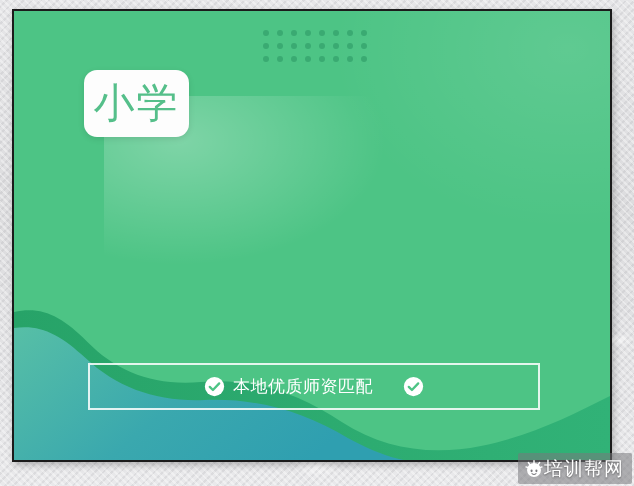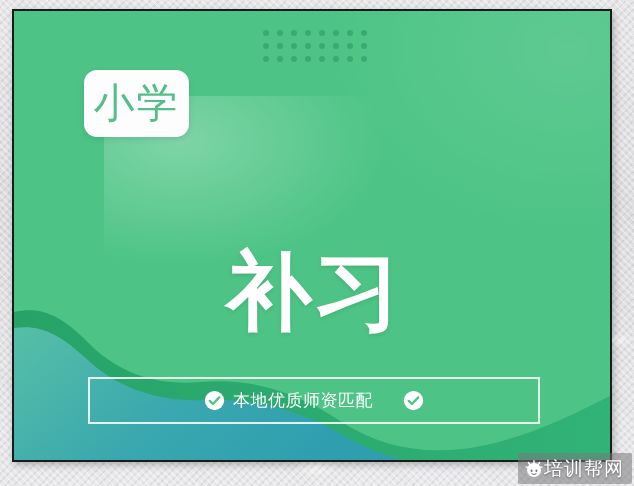--- a/index.html
+++ b/index.html
@@ -151,21 +151,21 @@
     bottom: 0;
     width: 100%;
     height: 190px;
     pointer-events: none;
   }
 
   
   #feature-box {
     position: absolute;
     left: 74px;
-    top: 366px;
+    top: 352px;
     width: 452px;
     height: 47px;
     box-sizing: border-box;
     border: 2px solid rgba(255,255,255,.85);
     display: flex;
     align-items: center;
     justify-content: center;
     gap: 30px;
   }
   .feature {
@@ -243,21 +243,20 @@
         <i></i>
         <i></i>
         <i></i>
         <i></i>
     </div>
 
     <div id="grade-badge">
       <span>小学</span>
     </div>
 
-    <div class="headline" id="title-line2">补习</div>
 
     <svg class="wave" viewBox="0 0 600 190" preserveAspectRatio="none">
       <defs>
         <linearGradient id="tealGrad" x1="0" y1="0" x2="1" y2="0.4">
           <stop offset="0%" stop-color="#57bfa6"></stop>
           <stop offset="55%" stop-color="#3aa8ae"></stop>
           <stop offset="100%" stop-color="#2f9fb0"></stop>
         </linearGradient>
         <linearGradient id="greenGrad" x1="0" y1="0" x2="1" y2="0">
           <stop offset="0%" stop-color="#27a368"></stop>

